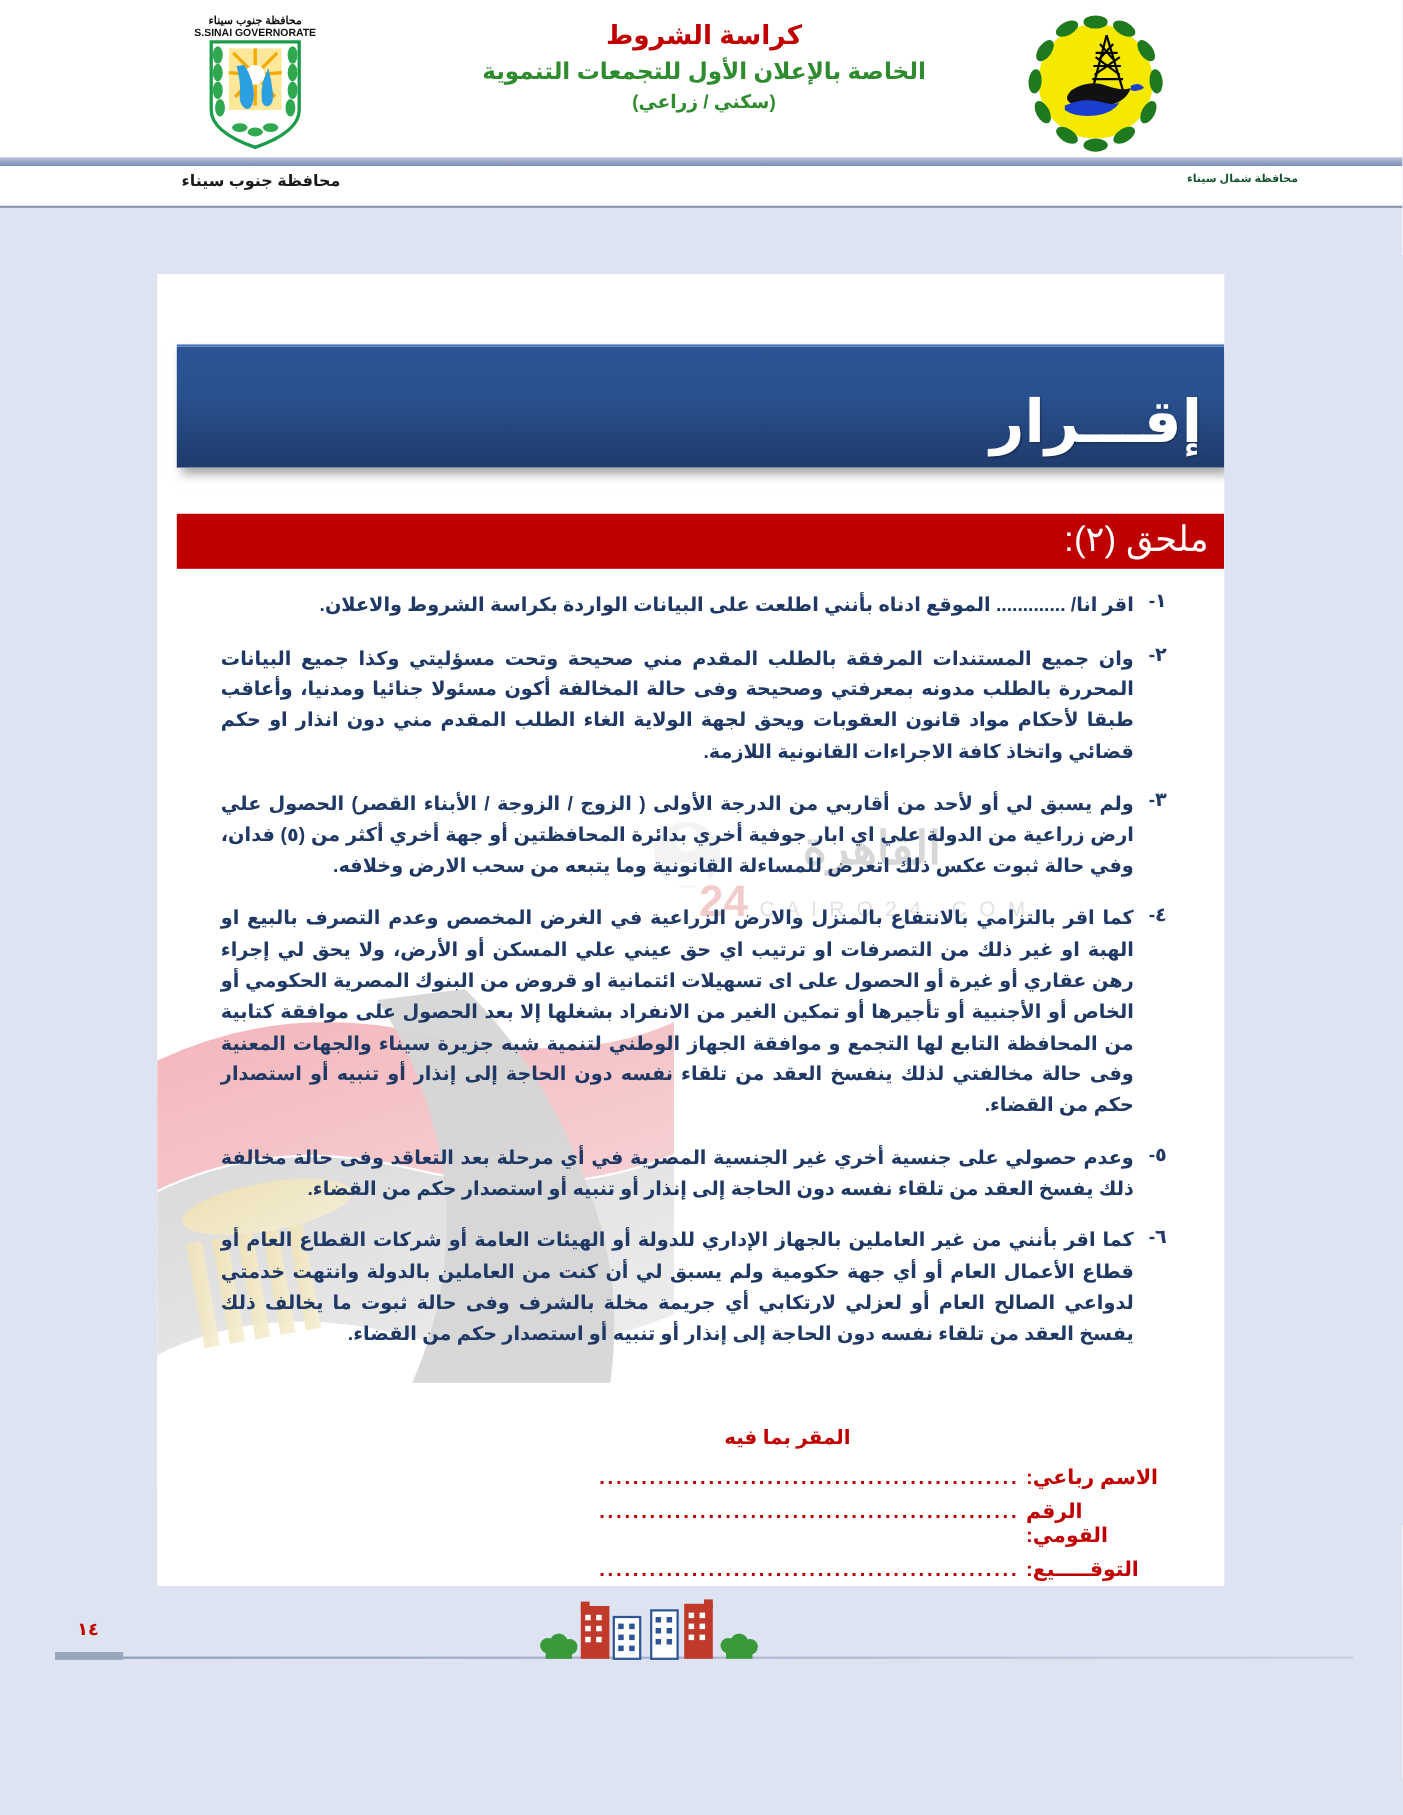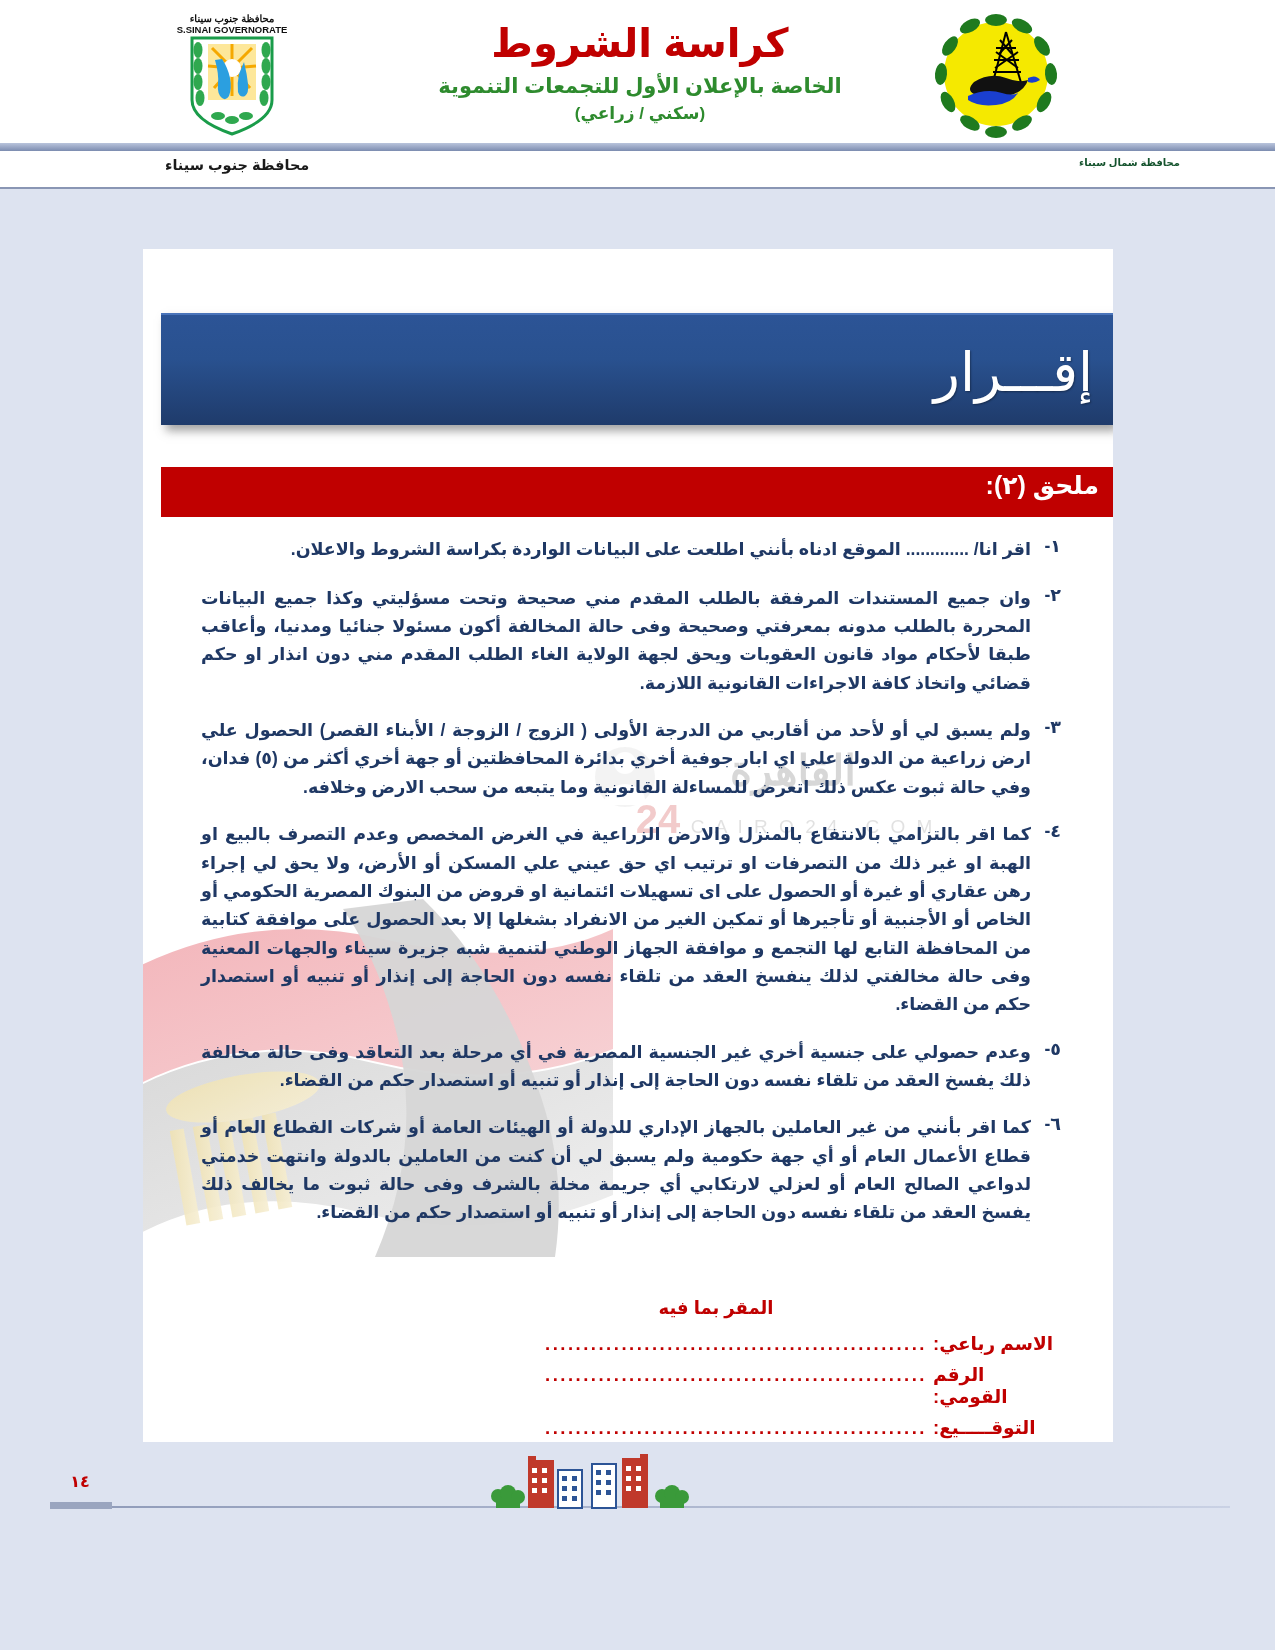--- a/index.html
+++ b/index.html
@@ -15,21 +15,21 @@
     position:absolute;left:0;top:0;width:1275px;height:143px;
     background:#ffffff;
   }
   .logo-left{position:absolute;left:168px;top:8px;width:128px;height:130px;}
   .logo-right{position:absolute;left:930px;top:8px;width:132px;height:132px;}
 
   .title-block{
     position:absolute;left:340px;top:18px;width:600px;text-align:center;
   }
   .title-main{
-    color:#c00000;font-size:40px;font-weight:bold;line-height:1.25;
+    color:#c00000;font-size:24px;font-weight:bold;line-height:1.25;
     letter-spacing:0px;
   }
   .title-sub{
     color:#2e8b2e;font-size:21px;font-weight:bold;line-height:1.35;margin-top:4px;
   }
   .title-sub2{
     color:#2e8b2e;font-size:17px;font-weight:bold;margin-top:3px;
   }
 
   .band{
@@ -64,33 +64,33 @@
   }
 
   
   .blue-banner{
     position:absolute;left:18px;top:64px;width:952px;height:110px;
     background:linear-gradient(to bottom,#2c5496 0%,#29518f 40%,#1f3b6b 100%);
     box-shadow:5px 6px 9px rgba(90,90,90,.55);
     border-top:2px solid #4a74ba;
   }
   .blue-banner .txt{
-    position:absolute;right:20px;bottom:26px;
-    color:#ffffff;font-size:54px;font-weight:normal;line-height:1;
+    position:absolute;right:20px;bottom:14px;
+    color:#ffffff;font-size:54px;font-weight:bold;line-height:1;
     text-shadow:1px 1px 2px rgba(0,0,0,.35);
   }
 
   
   .red-banner{
     position:absolute;left:18px;top:218px;width:952px;height:50px;
     background:#c00000;
   }
   .red-banner .txt{
     position:absolute;right:14px;top:4px;
-    color:#ffffff;font-size:25px;font-weight:bold;margin-left:40px;
+    color:#ffffff;font-size:32px;font-weight:normal;margin-left:40px;
   }
 
   
   .clauses{
     position:absolute;right:52px;top:286px;width:860px;
   }
   .clause{
     display:flex;flex-direction:row;margin-bottom:19px;
   }
   .clause .num{

